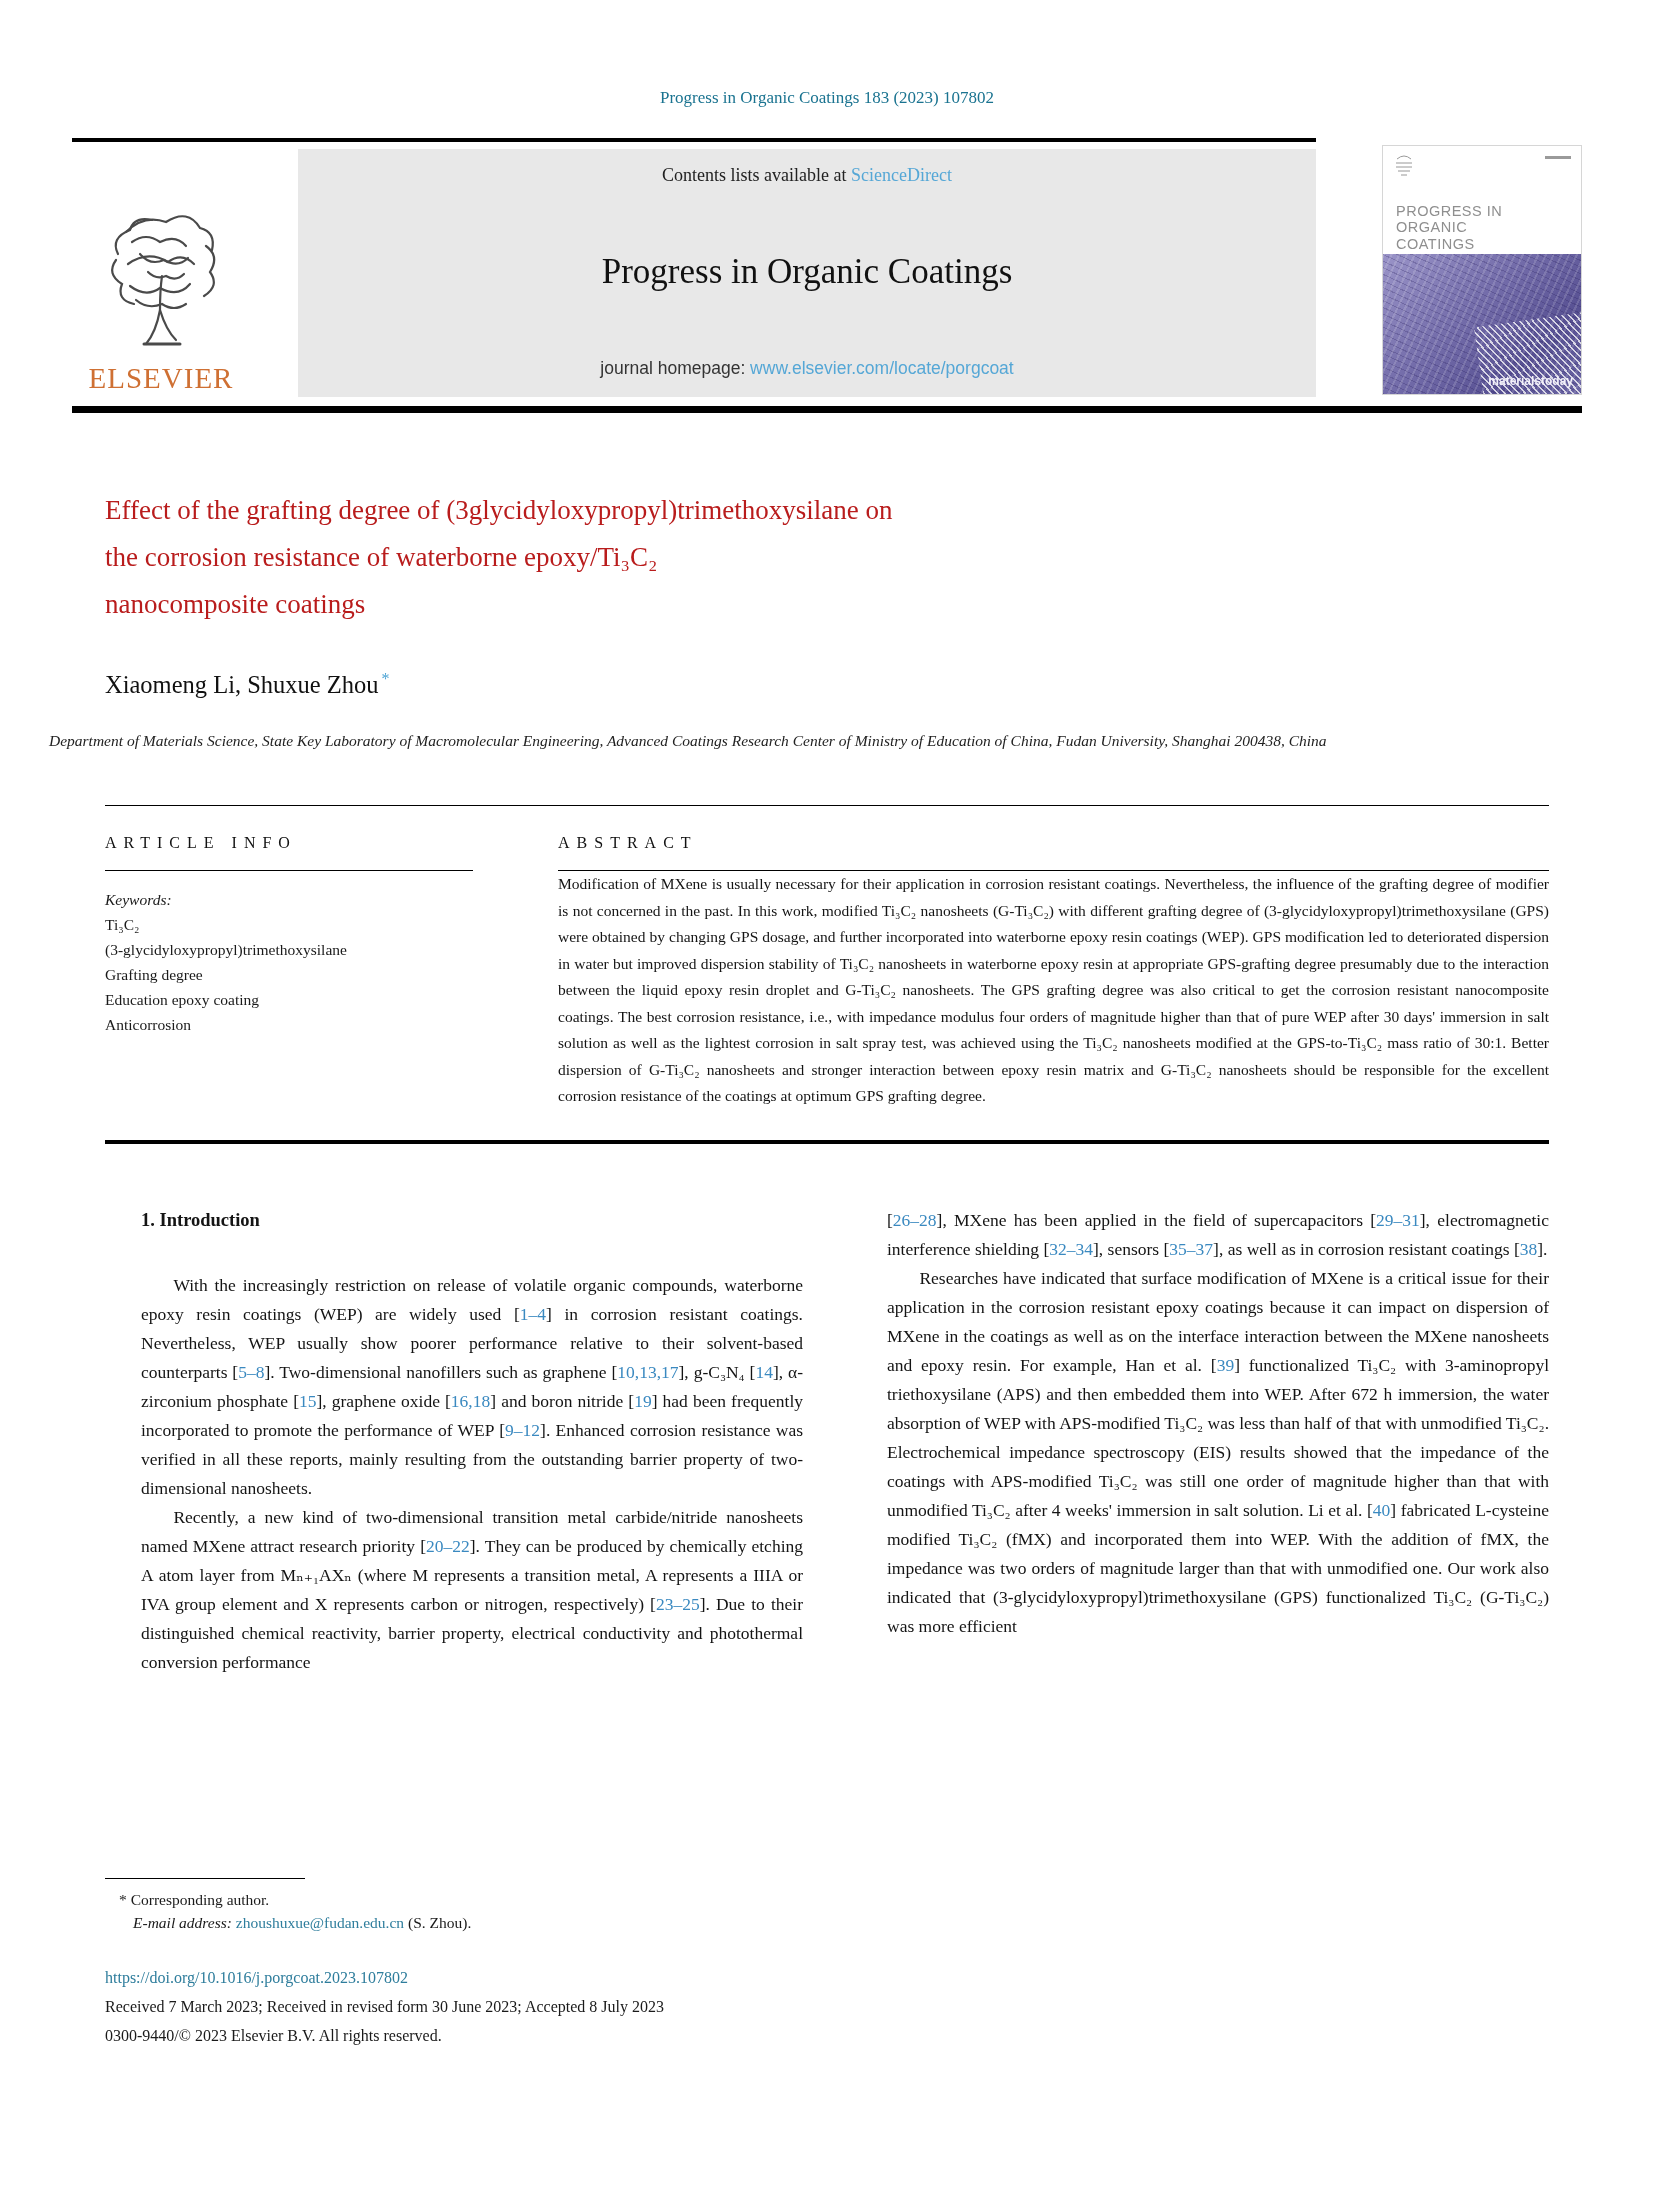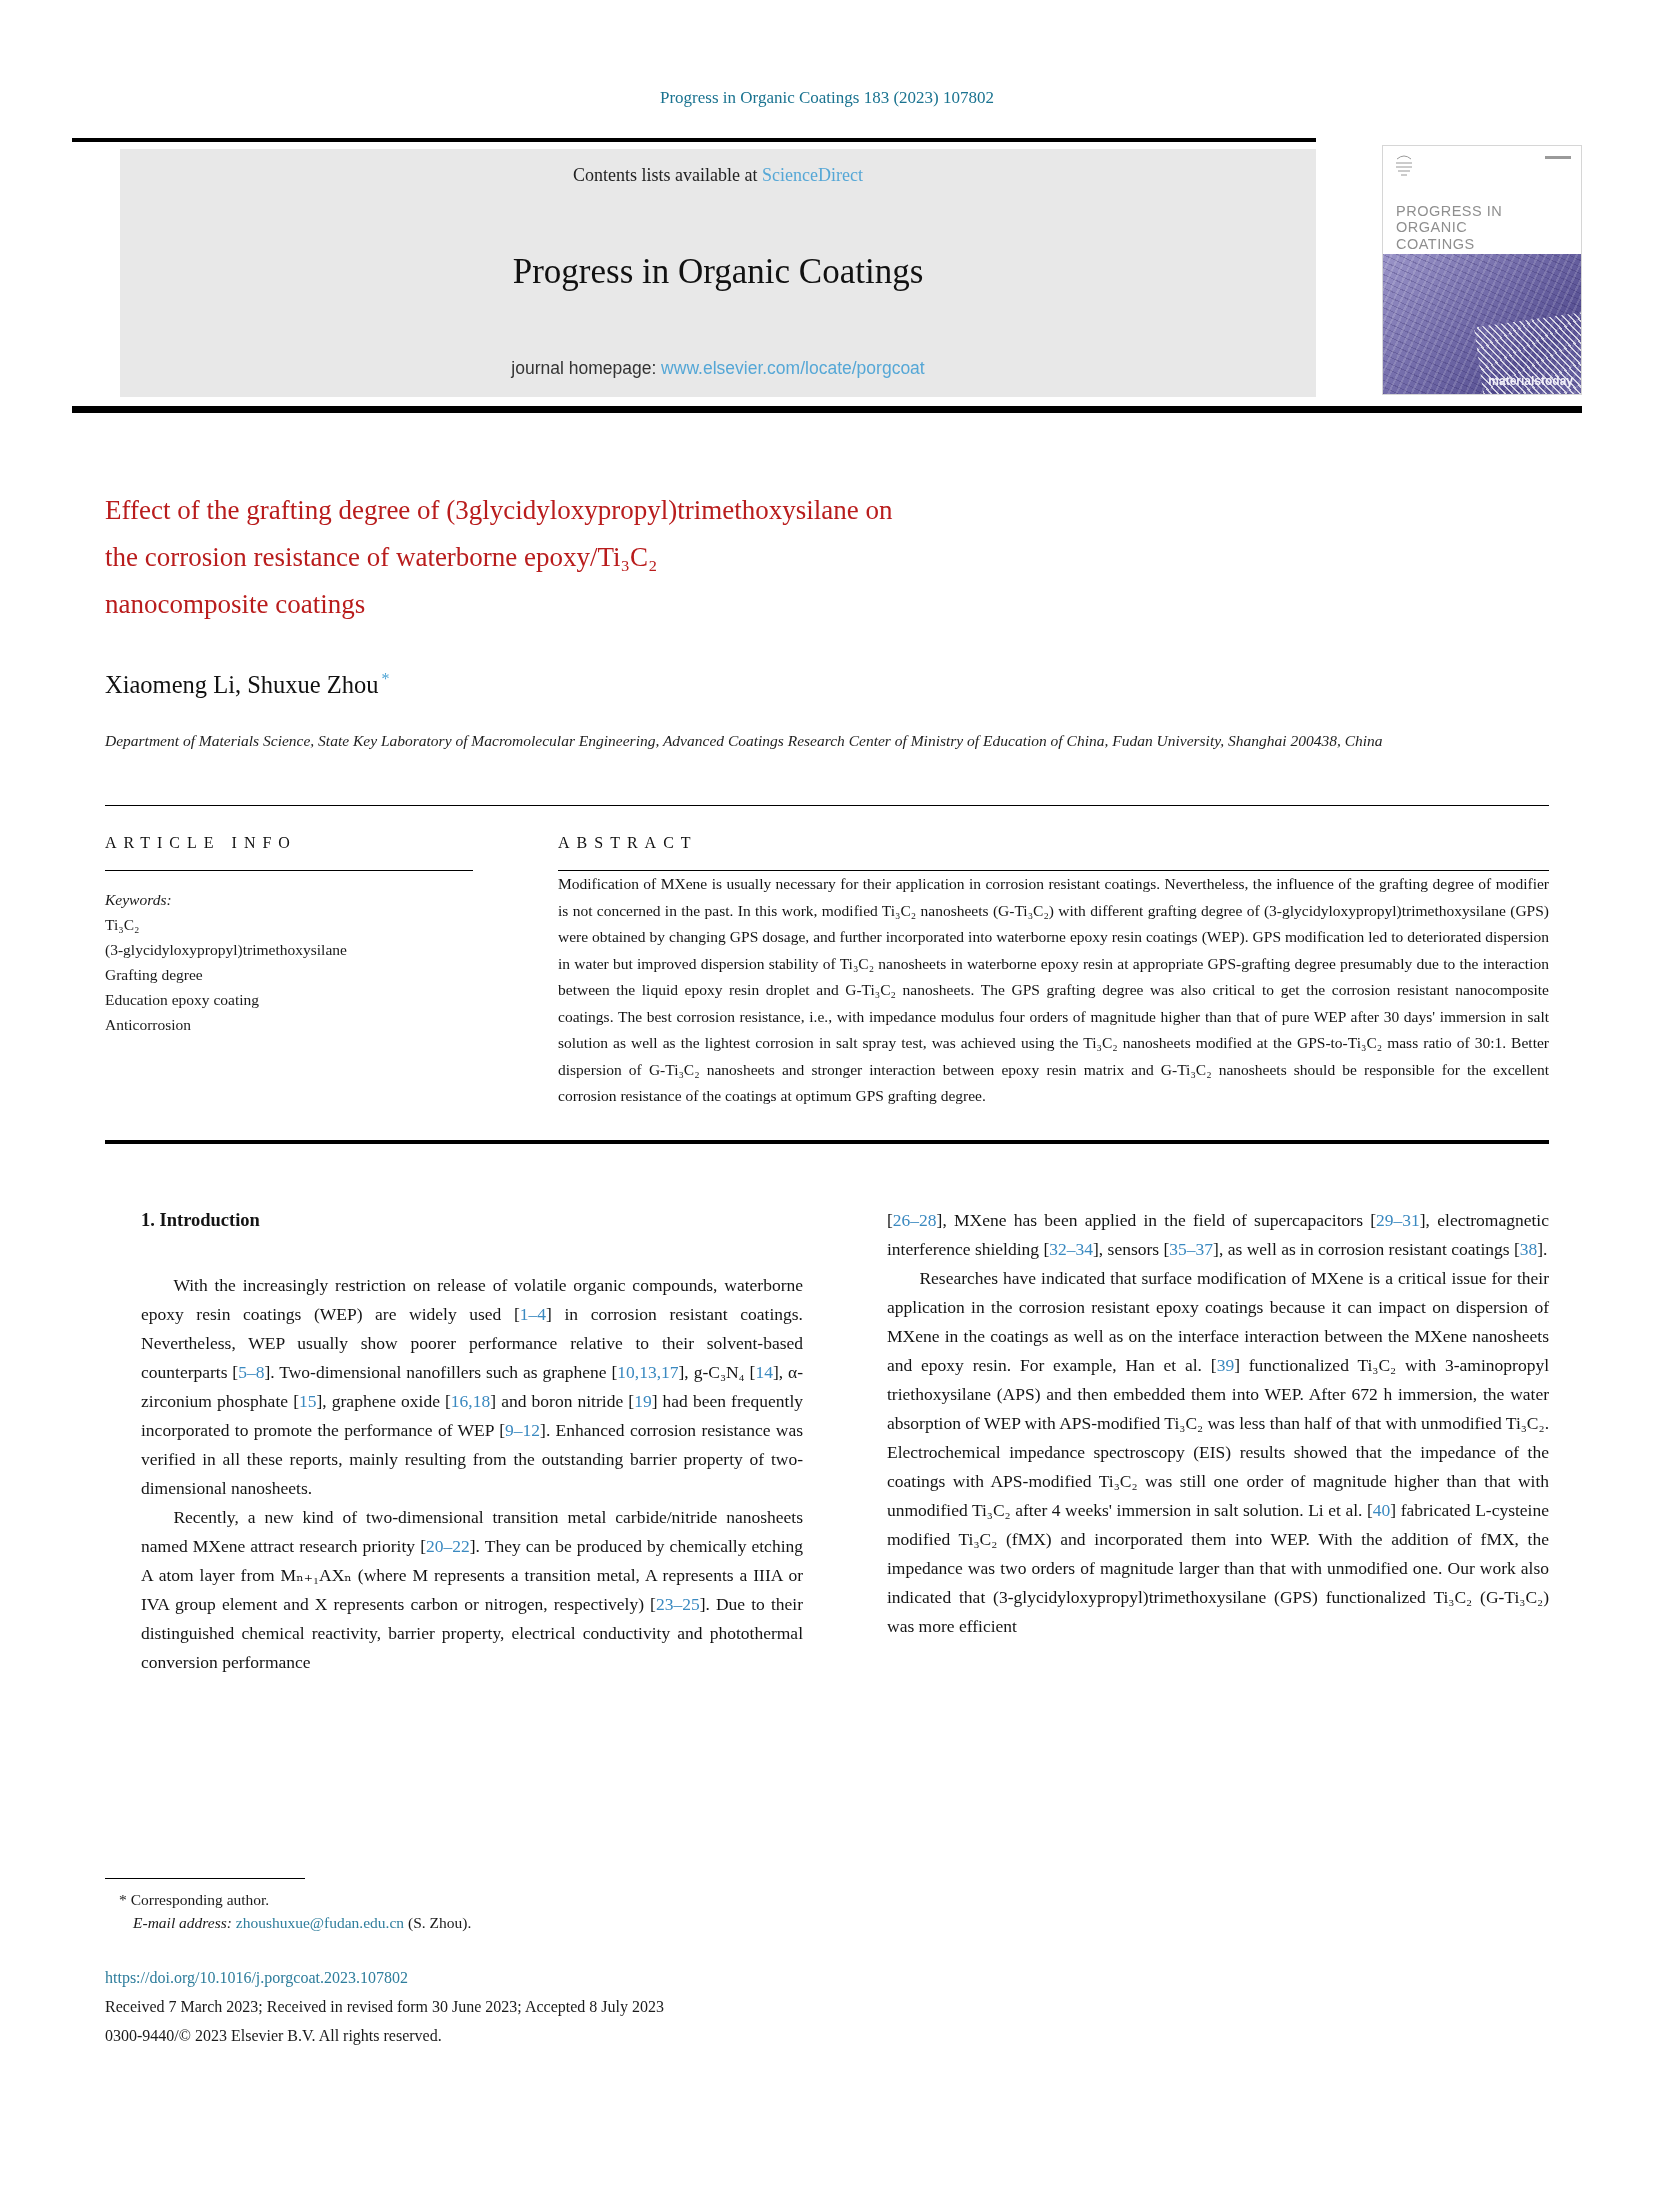--- a/index.html
+++ b/index.html
@@ -71,21 +71,21 @@
     position:absolute;right:8px;bottom:6px;z-index:2;
     font-family:"Liberation Sans",sans-serif;font-weight:bold;
     font-size:12px;color:#f2f0fa;
   }
   .hr-thick{height:7px;background:#000;margin:9px 72px 0 72px;}
   
   .title{margin:74px 105px 0 105px;font-size:27px;line-height:47px;color:#b91c1c;}
   .authors{margin:42px 105px 0 105px;font-size:24.5px;color:#111;}
   .corr-star{color:#4ba3d4;font-size:16px;vertical-align:9px;margin-left:3px;}
   .affiliation{
-    margin:30px 105px 0 105px;max-width:1290px;
+    margin:30px 105px 0 49px;max-width:1290px;
     font-style:italic;font-size:15.5px;line-height:24px;color:#222;
   }
   
   .info-section{
     margin:52px 105px 0 105px;
     border-top:1px solid #000;
     padding-top:28px;
     display:flex;
   }
   .col-info{width:368px;flex:none;}
@@ -127,20 +127,40 @@
 <body>
 
 <div class="page">
 
   <div class="top-citation">Progress in Organic Coatings 183 (2023) 107802</div>
 
   <div class="header-row">
     <div class="header-main">
       <div class="hr-top"></div>
       <div class="header-inner">
+        <div class="elsevier-block">
+          <svg width="130" height="160" viewBox="0 0 130 160">
+            <g fill="none" stroke="#4a4a4a" stroke-width="2.2" stroke-linecap="round">
+              <path d="M30 30 q18 -18 40 -10 q22 -14 34 6 q16 4 12 22"></path>
+              <path d="M22 52 q-8 -16 12 -24 q4 -14 22 -10"></path>
+              <path d="M20 58 q-10 14 6 24 q-6 16 12 20"></path>
+              <path d="M110 44 q14 10 4 26 q10 14 -6 24"></path>
+              <path d="M36 40 q14 -10 28 0 q16 -8 26 4"></path>
+              <path d="M32 62 q20 -14 40 -2 q14 -10 26 2"></path>
+              <path d="M34 84 q16 12 30 2 q18 10 30 -4"></path>
+              <path d="M44 52 q10 12 24 6 q14 8 24 -2"></path>
+              <path d="M40 98 q12 10 26 4 q12 8 24 0"></path>
+              <path d="M52 70 q8 8 18 4 q10 6 18 -2"></path>
+              <path d="M64 108 q-4 22 -14 34 m14 -34 q6 20 16 30"></path>
+              <path d="M64 108 q0 -20 2 -34"></path>
+              <path d="M48 142 h36" stroke-width="3"></path>
+            </g>
+          </svg>
+          <div class="elsevier-word">ELSEVIER</div>
+        </div>
         <div class="band">
           <div class="contents-line"><span>Contents lists available at </span><span class="litblue">ScienceDirect</span></div>
           <div class="band-title">Progress in Organic Coatings</div>
           <div class="homepage-line"><span>journal homepage: </span><span class="litblue">www.elsevier.com/locate/porgcoat</span></div>
         </div>
       </div>
     </div>
     <div class="cover">
       <div class="cover-top">
         <svg class="cover-mark" width="22" height="26" viewBox="0 0 22 26">

